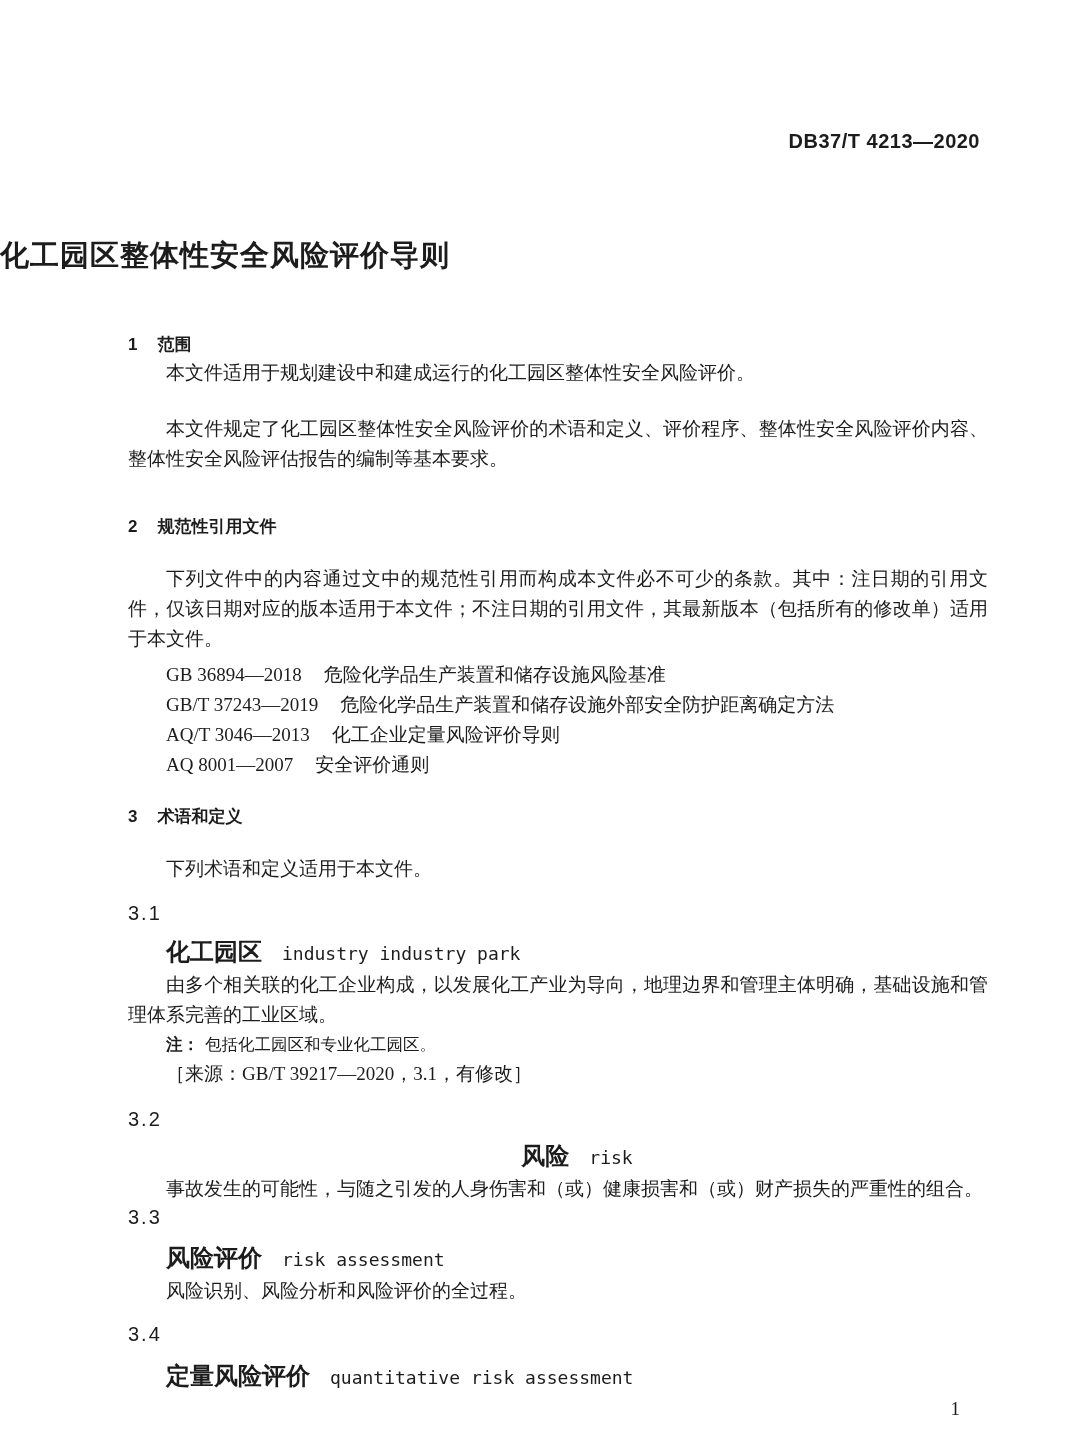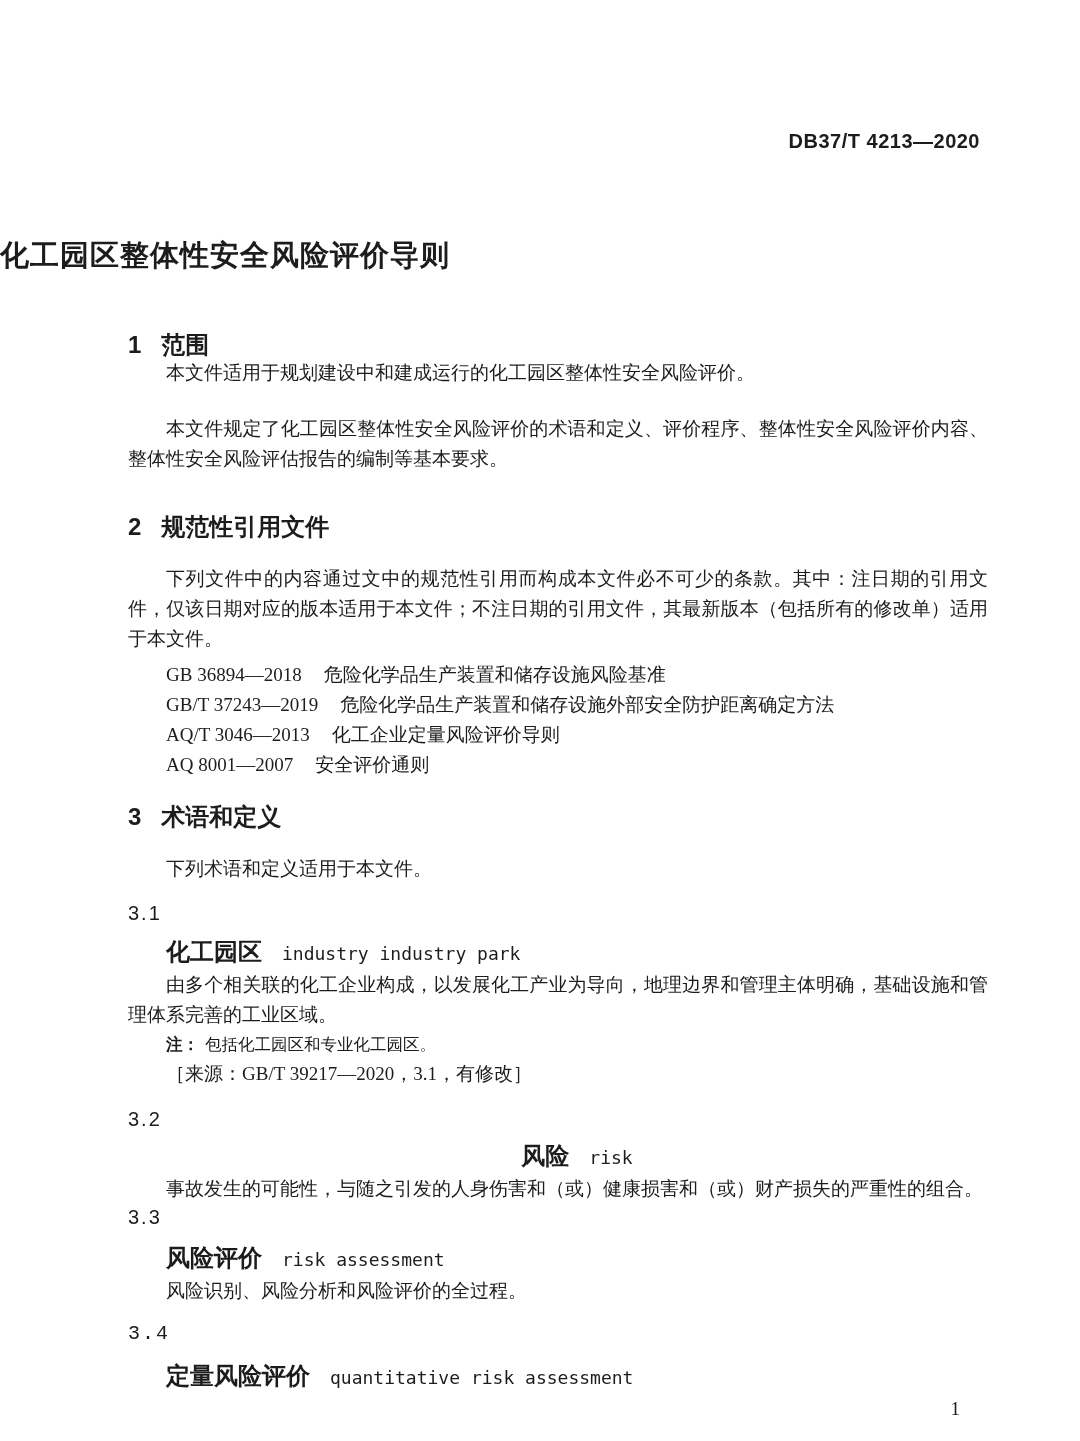--- a/index.html
+++ b/index.html
@@ -35,21 +35,21 @@
   }
   .content {
     position: absolute;
     top: 0;
     left: 128px;
     width: 860px;
   }
   .sec-heading {
     font-family: "Liberation Sans", "DejaVu Sans", sans-serif;
     font-weight: 700;
-    font-size: 24px;
+    font-size: 17px;
     line-height: 26px;
   }
   .sec-heading .heading-num { margin-right: 20px; }
   .body-p {
     font-size: 19px;
     line-height: 30px;
     text-indent: 2em;
     text-align: justify;
   }
   .ref-line {
@@ -109,21 +109,21 @@
   .m-h3   { margin-top: 24px; }
   .m-p4   { margin-top: 24px; }
   .m-c31  { margin-top: 16px; }
   .m-t1   { margin-top: 11px; }
   .m-note { margin-top: 1px; }
   .m-src  { margin-top: 1px; }
   .m-c32  { margin-top: 17px; }
   .m-t2   { margin-top: 9px; text-align: center; }
   .m-c33  { }
   .m-t3   { margin-top: 13px; }
-  .m-c34  { margin-top: 15px; font-family: Liberation Mono, monospace; }
+  .m-c34  { margin-top: 15px; }
   .m-t4   { margin-top: 14px; }
 </style>
 </head>
 <body>
 
 <div class="page">
 
   <div class="header-code">DB37/T 4213—2020</div>
 
   <div class="doc-title">化工园区整体性安全风险评价导则</div>

